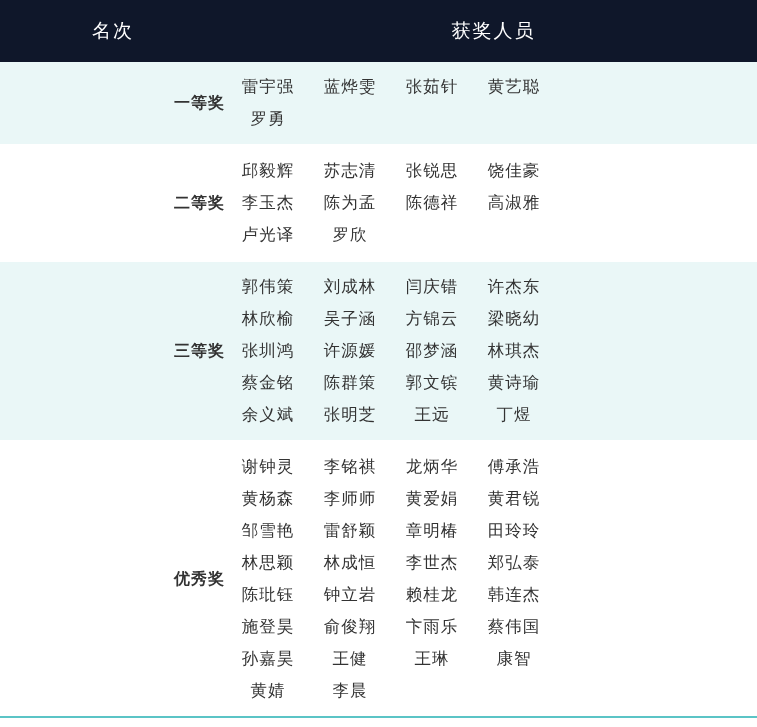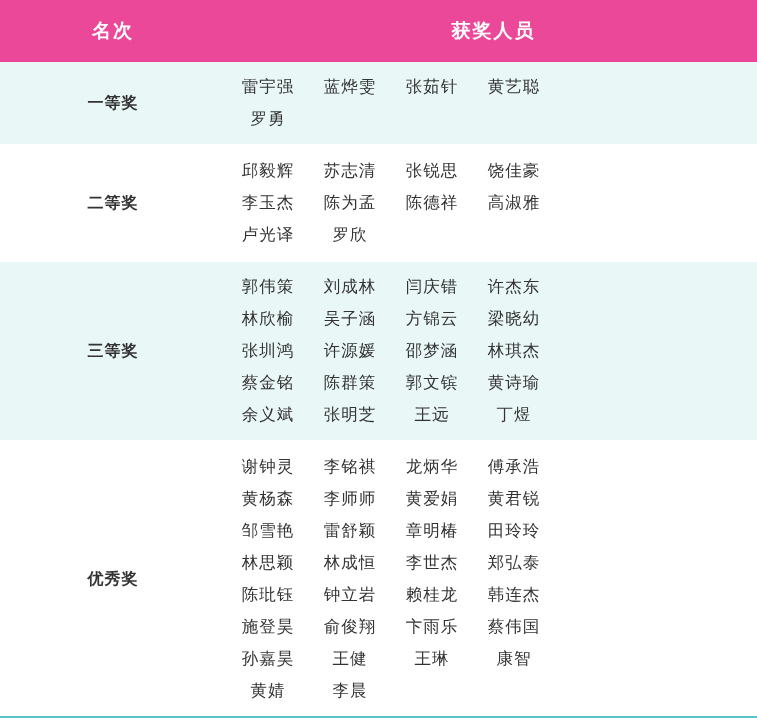--- a/index.html
+++ b/index.html
@@ -12,40 +12,40 @@
     height: 727px;
     font-family: "Liberation Sans", sans-serif;
     overflow: hidden;
   }
   table.award-table {
     width: 757px;
     border-collapse: collapse;
     table-layout: fixed;
   }
   table.award-table th {
-    background: #ec4899;
+    background: #0f172a;
     color: #ffffff;
     font-size: 19px;
-    font-weight: bold;
+    font-weight: normal;
     text-align: center;
     height: 60px;
     vertical-align: middle;
     border: none;
     letter-spacing: 2px;
   }
   th.col-rank { width: 224px; border-right: 1px solid #ffffff; }
   th.col-people { width: 533px; }
 
   table.award-table td {
     border: none;
     vertical-align: middle;
   }
   td.rank-cell {
     width: 224px;
-    text-align: center;
+    text-align: right;
     font-size: 16px;
     font-weight: bold;
     color: #333333;
     letter-spacing: 1px;
   }
   td.people-cell {
     width: 533px;
     padding: 14px 0 14px 0;
   }
   tr.row-light td { background: #EAF7F7; }

